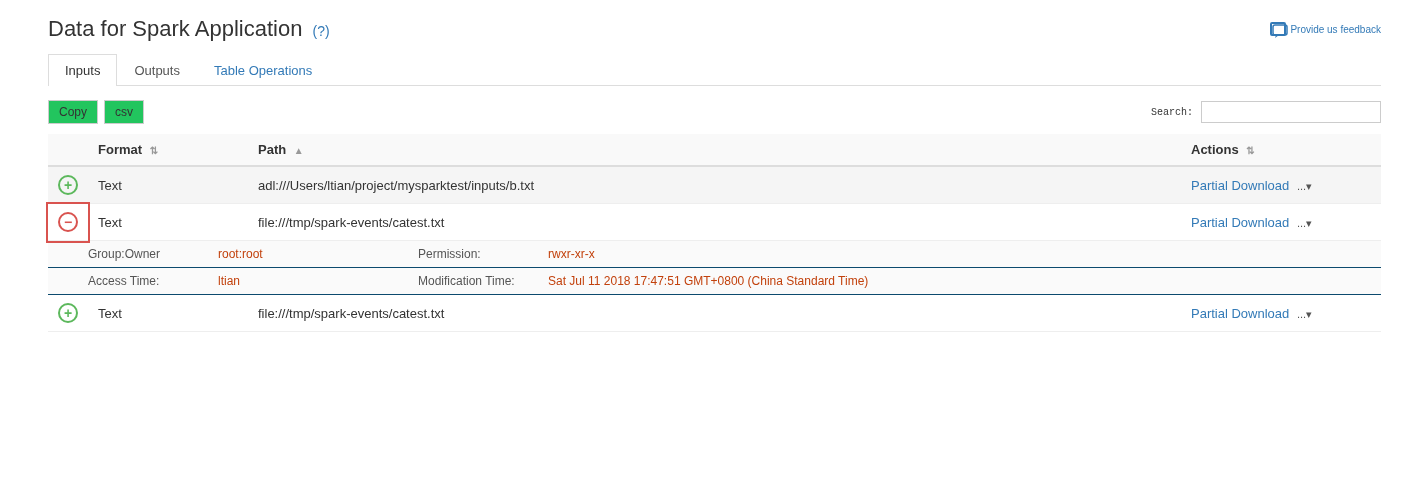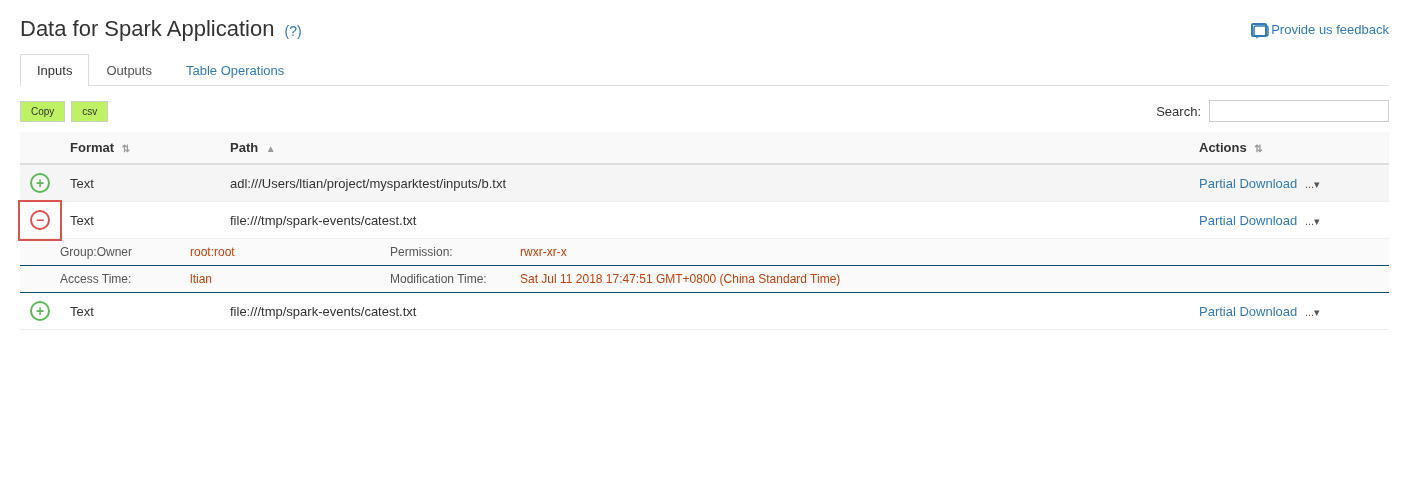--- a/index.html
+++ b/index.html
@@ -5,22 +5,23 @@
     * { box-sizing: border-box; margin: 0; padding: 0; }
     body {
       font-family: Arial, sans-serif;
       font-size: 13px;
       color: #333;
       background: #fff;
       width: 1401px;
       min-height: 501px;
     }
     .page-wrapper {
-      padding: 16px 12px 0 20px;
+      padding: 16px 20px 0 20px;
       position: relative;
+      margin-left: 28px;
     }
     .page-header {
       display: flex;
       justify-content: space-between;
       align-items: flex-start;
       margin-bottom: 12px;
     }
     .page-title {
       font-size: 22px;
       font-weight: normal;
@@ -30,21 +31,21 @@
       font-size: 14px;
       color: #337ab7;
       cursor: pointer;
       margin-left: 4px;
     }
     .feedback-link {
       display: flex;
       align-items: center;
       color: #337ab7;
       text-decoration: none;
-      font-size: 13px;
+      font-size: 10px;
       gap: 4px;
       cursor: pointer;
       margin-top: 6px;
     }
     .feedback-link .chat-icon {
       display: inline-block;
       width: 16px;
       height: 14px;
       border: 2px solid #337ab7;
       border-radius: 2px;
@@ -86,29 +87,30 @@
       gap: 6px;
     }
     .toolbar-right {
       display: flex;
       align-items: center;
       gap: 8px;
     }
     .btn {
       padding: 4px 10px;
       border: 1px solid #ccc;
-      background: #bef264;
-      cursor: pointer;
+      background: #22c55e;
+      cursor: pointer;
+      font-size: 12px;
+      color: #333;
+      border-radius: 0;
+    }
+    .search-label {
       font-size: 10px;
       color: #333;
-      border-radius: 0;
-    }
-    .search-label {
-      font-size: 13px;
-      color: #333;
+      font-family: Liberation Mono, monospace;
     }
     .search-input {
       border: 1px solid #ccc;
       padding: 3px 6px;
       font-size: 12px;
       width: 180px;
       outline: none;
     }
     .data-table {
       width: 100%;

